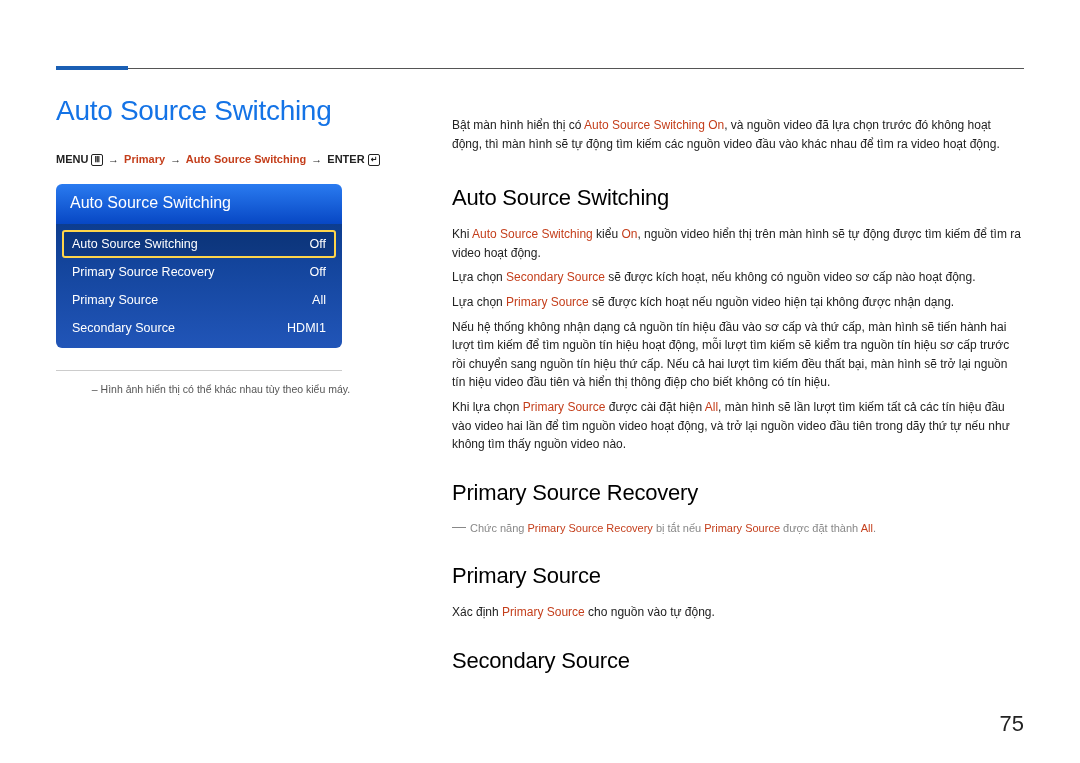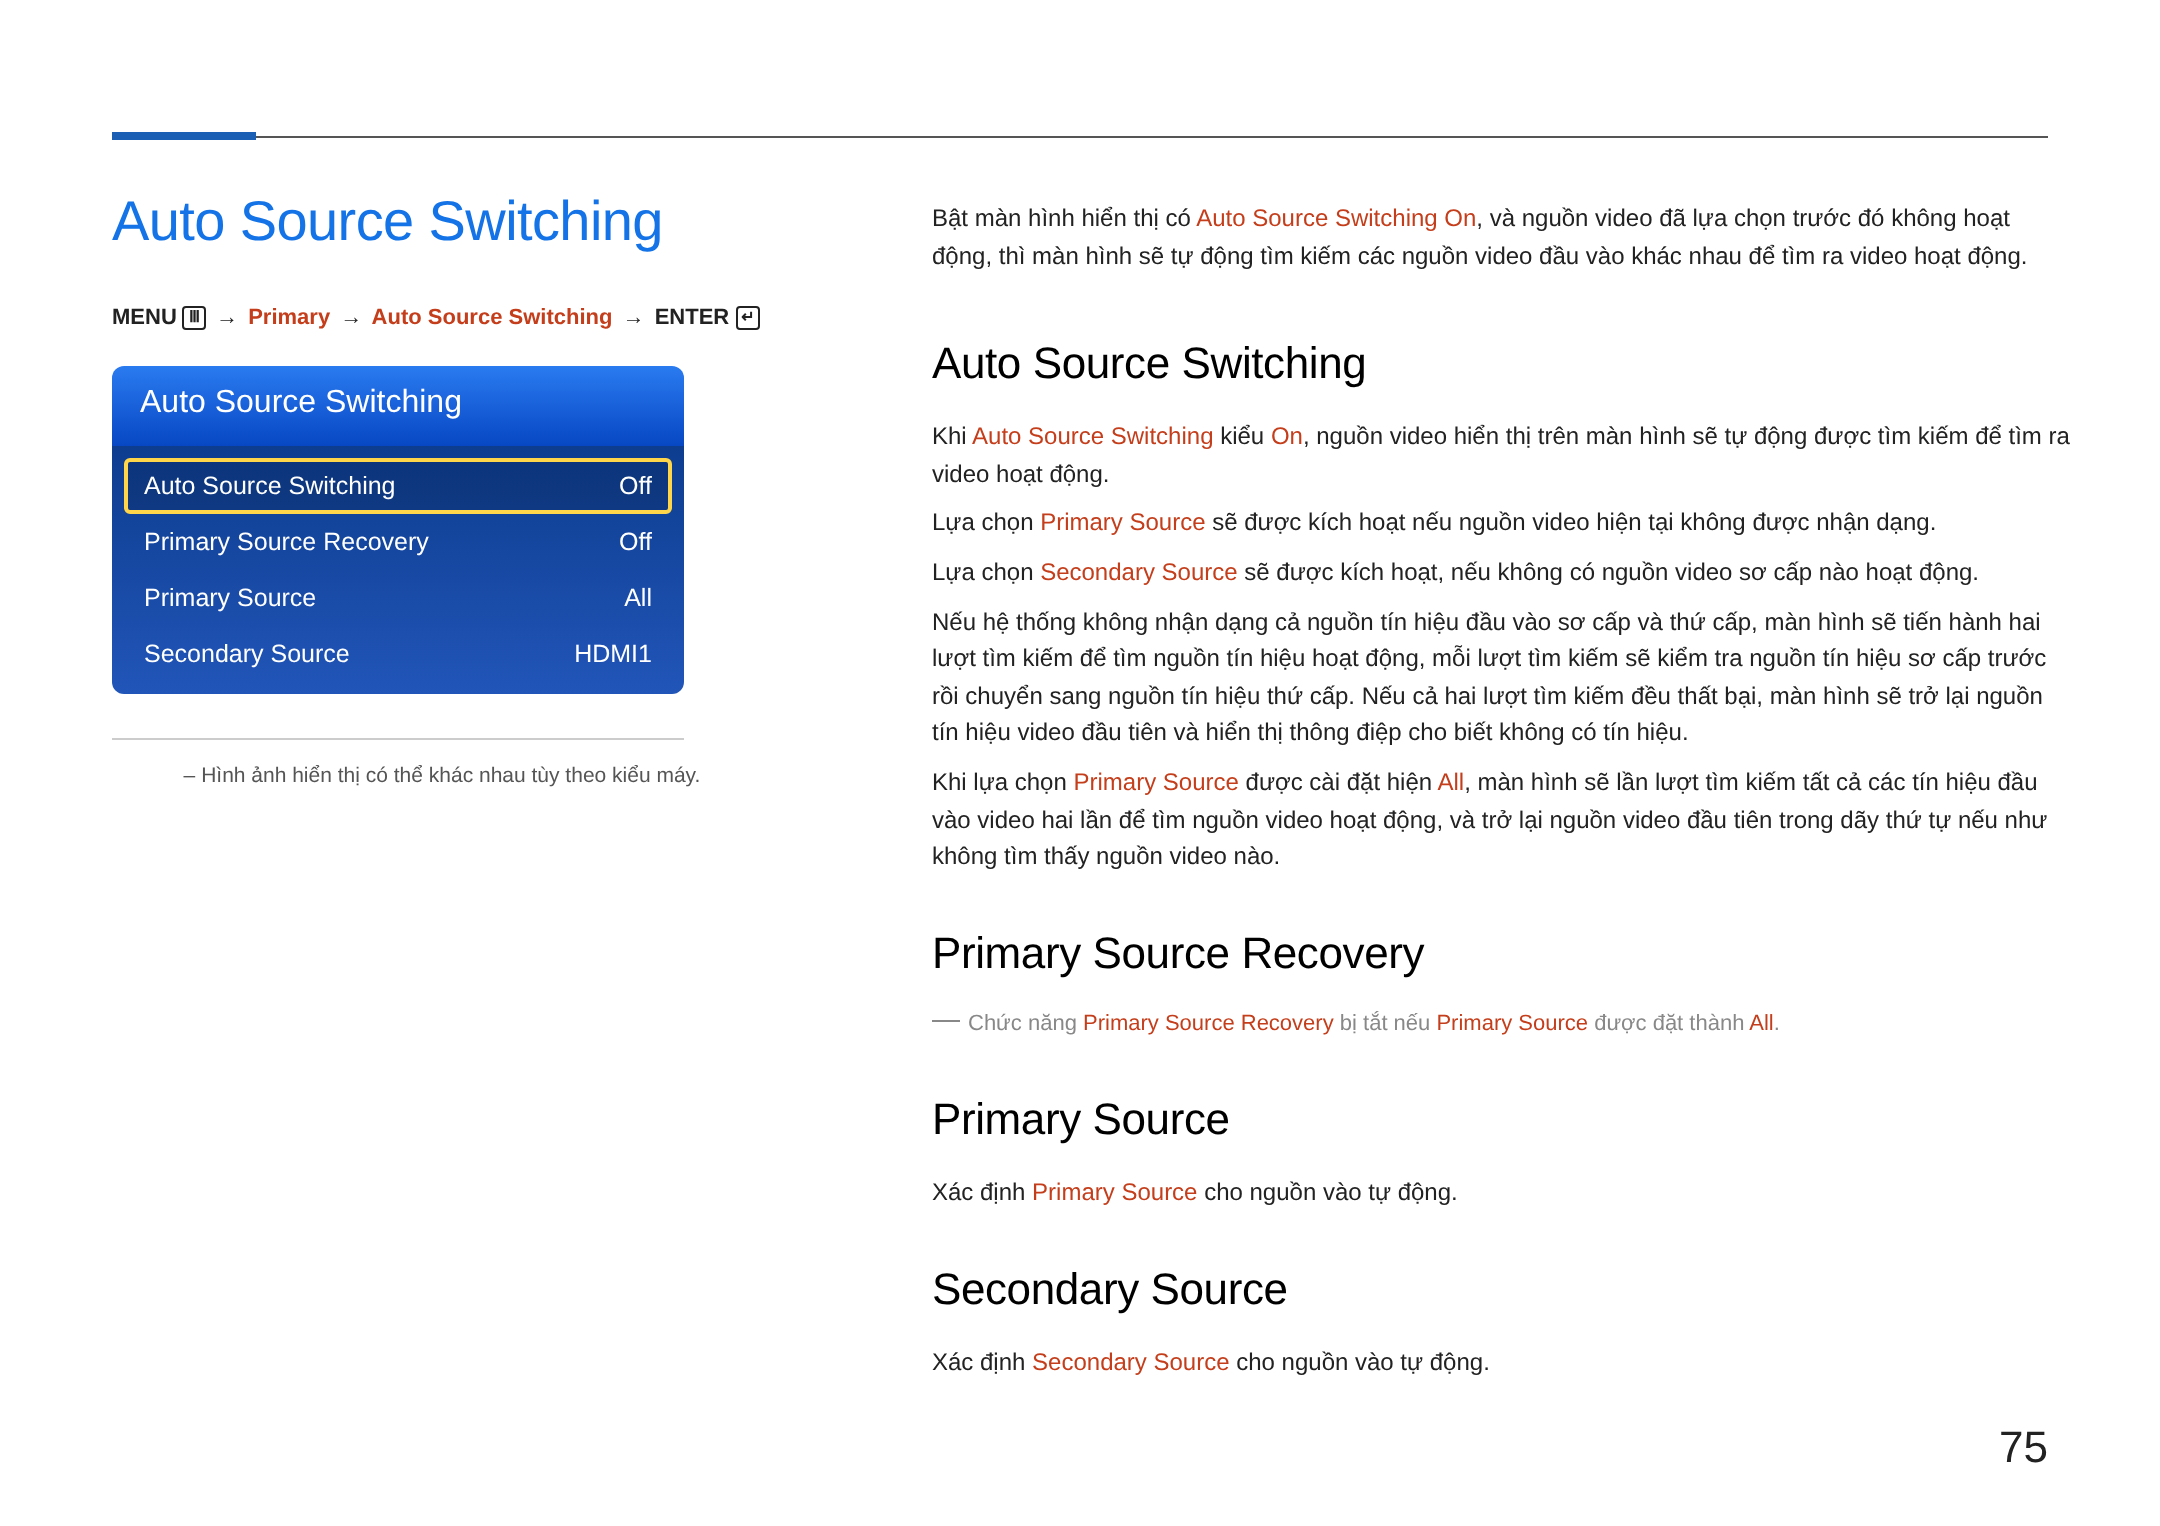--- a/index.html
+++ b/index.html
@@ -96,26 +96,25 @@
   }
   .footnote {
     font-size:10.5px;
     color:#555;
     text-align:center;
   }
   .footnote::before { content:"– "; }
   .rightcol {
     position:absolute;
     left: 452px;
-    top: 100px;
+    top: 116px;
     width: 572px;
     font-size: 12px;
     line-height: 1.55;
     color:#222;
-    margin-left:14px;
   }
   .rightcol p { margin-bottom: 6px; }
   .rightcol .section-h {
     font-size: 22px;
     font-weight: 500;
     color:#000;
     margin-top: 22px;
     margin-bottom: 10px;
     letter-spacing:-0.2px;
   }
@@ -186,39 +185,36 @@
 <div class="rightcol">
   <p>
     <span>Bật màn hình hiển thị có </span><span class="kw">Auto Source Switching On</span><span>, và nguồn video đã lựa chọn trước đó không hoạt động, thì màn hình sẽ tự động tìm kiếm các nguồn video đầu vào khác nhau để tìm ra video hoạt động.</span>
   </p>
 
   <h2 class="section-h first">Auto Source Switching</h2>
   <p>
     <span>Khi </span><span class="kw">Auto Source Switching</span><span> kiểu </span><span class="kw">On</span><span>, nguồn video hiển thị trên màn hình sẽ tự động được tìm kiếm để tìm ra video hoạt động.</span>
   </p>
   <p>
+    <span>Lựa chọn </span><span class="kw">Secondary Source</span><span> sẽ được kích hoạt, nếu không có nguồn video sơ cấp nào hoạt động.</span>
+  </p>
+  <p>
     <span>Lựa chọn </span><span class="kw">Primary Source</span><span> sẽ được kích hoạt nếu nguồn video hiện tại không được nhận dạng.</span>
-  </p>
-  <p>
-    <span>Lựa chọn </span><span class="kw">Secondary Source</span><span> sẽ được kích hoạt, nếu không có nguồn video sơ cấp nào hoạt động.</span>
   </p>
   <p>Nếu hệ thống không nhận dạng cả nguồn tín hiệu đầu vào sơ cấp và thứ cấp, màn hình sẽ tiến hành hai lượt tìm kiếm để tìm nguồn tín hiệu hoạt động, mỗi lượt tìm kiếm sẽ kiểm tra nguồn tín hiệu sơ cấp trước rồi chuyển sang nguồn tín hiệu thứ cấp. Nếu cả hai lượt tìm kiếm đều thất bại, màn hình sẽ trở lại nguồn tín hiệu video đầu tiên và hiển thị thông điệp cho biết không có tín hiệu.</p>
   <p>
     <span>Khi lựa chọn </span><span class="kw">Primary Source</span><span> được cài đặt hiện </span><span class="kw">All</span><span>, màn hình sẽ lần lượt tìm kiếm tất cả các tín hiệu đầu vào video hai lần để tìm nguồn video hoạt động, và trở lại nguồn video đầu tiên trong dãy thứ tự nếu như không tìm thấy nguồn video nào.</span>
   </p>
 
   <h2 class="section-h">Primary Source Recovery</h2>
   <p class="subnote">
     <span class="dash"></span><span>Chức năng </span><span class="kw">Primary Source Recovery</span><span> bị tắt nếu </span><span class="kw">Primary Source</span><span> được đặt thành </span><span class="kw">All</span><span>.</span>
   </p>
 
   <h2 class="section-h">Primary Source</h2>
   <p>
     <span>Xác định </span><span class="kw">Primary Source</span><span> cho nguồn vào tự động.</span>
   </p>
 
   <h2 class="section-h">Secondary Source</h2>
-  <p>
-    <span>Xác định </span><span class="kw">Secondary Source</span><span> cho nguồn vào tự động.</span>
-  </p>
 </div>
 
 <div class="pagenum">75</div>
 
 </body></html>

